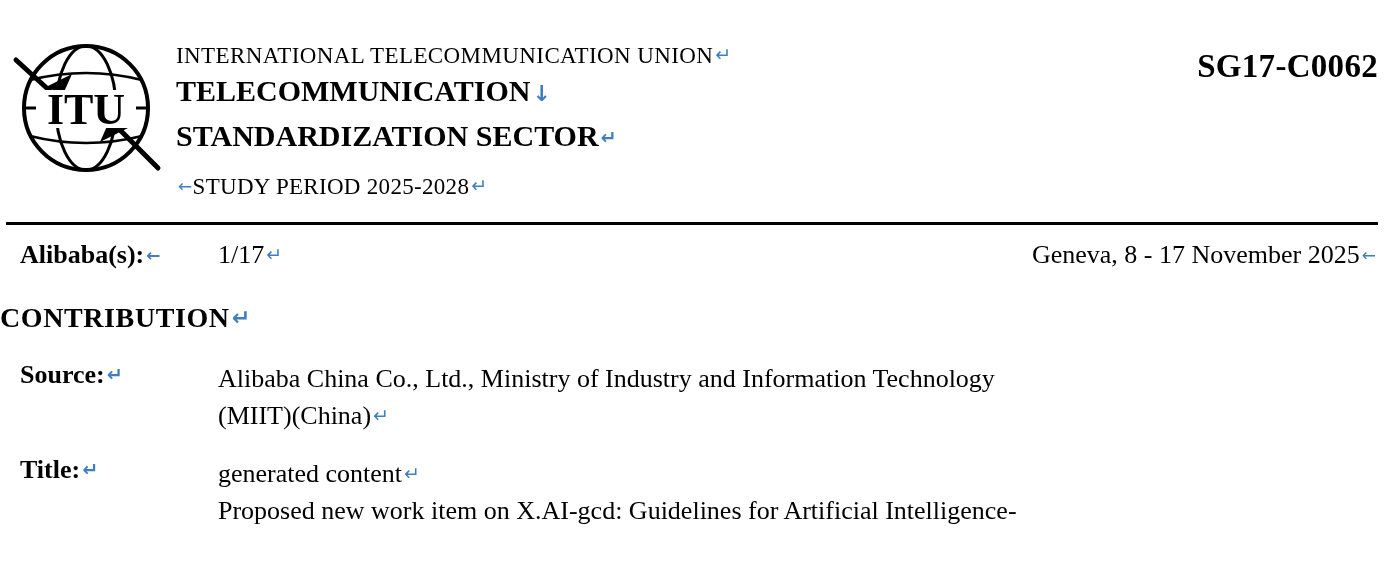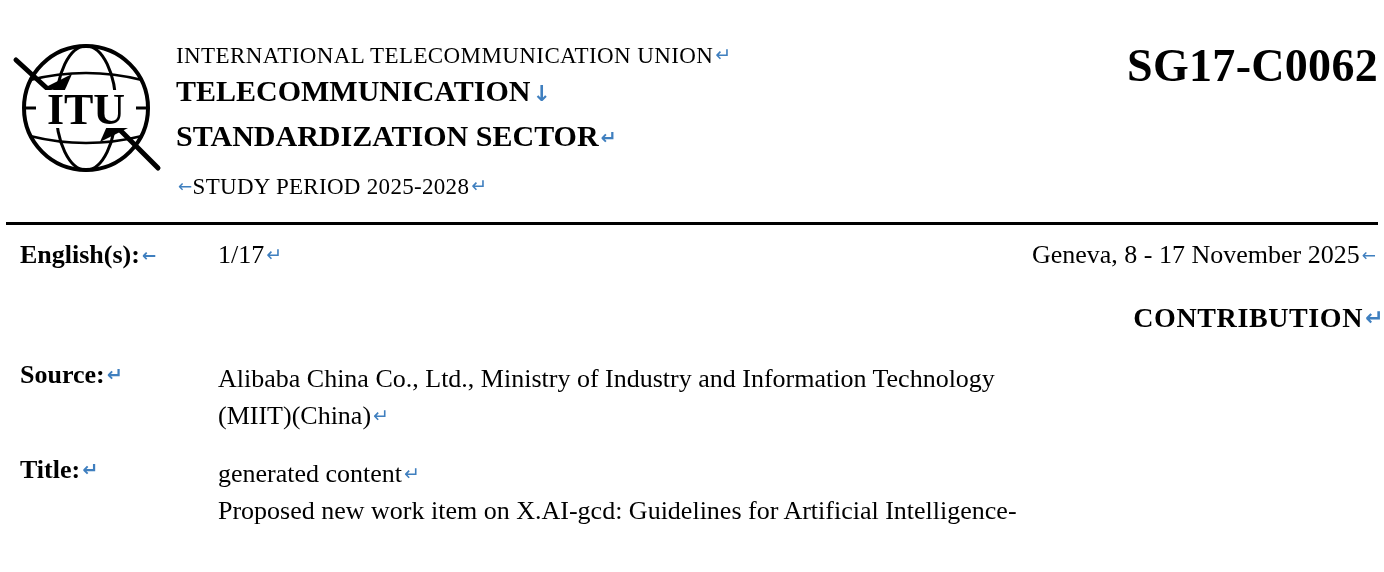--- a/index.html
+++ b/index.html
@@ -65,21 +65,21 @@
   }
 
   .right-block {
     position: absolute;
     right: 6px;
     top: 44px;
     text-align: right;
   }
 
   .doc-num {
-    font-size: 46px;
+    font-size: 33px;
     font-weight: bold;
     line-height: 44px;
     white-space: nowrap;
     letter-spacing: 0.3px;
   }
 
   .study-group {
     font-size: 30px;
     font-weight: bold;
     line-height: 46px;
@@ -135,21 +135,21 @@
     font-size: 26px;
     white-space: nowrap;
   }
 
   
   .contribution {
     position: absolute;
     left: 0;
     top: 302px;
     width: 1384px;
-    text-align: right;
+    text-align: left;
     font-size: 28px;
     font-weight: bold;
     letter-spacing: 0.6px;
   }
 
   
   .field {
     position: absolute;
     width: 1384px;
   }
@@ -223,21 +223,21 @@
     </div>
 
     <div class="right-block">
       <div class="doc-num">SG17-C0062</div>
     </div>
 
     <div class="rule"></div>
   </div>
 
   <div class="qrow">
-    <div class="qlabel"><span>English(s):</span><span class="pmark left-arrow">←</span></div>
+    <div class="qlabel"><span>Alibaba(s):</span><span class="pmark left-arrow">←</span></div>
     <div class="qvalue"><span>1/17</span><span class="pmark">↵</span></div>
     <div class="date"><span>Geneva, 8 - 17 November 2025</span><span class="pmark left-arrow">←</span></div>
   </div>
 
   <div class="contribution"><span>CONTRIBUTION</span><span class="pmark big">↵</span></div>
 
   <div class="field field-source">
     <div class="field-label"><span>Source:</span><span class="pmark">↵</span></div>
     <div class="field-value">
       <div>Alibaba China Co., Ltd., Ministry of Industry and Information Technology</div>

